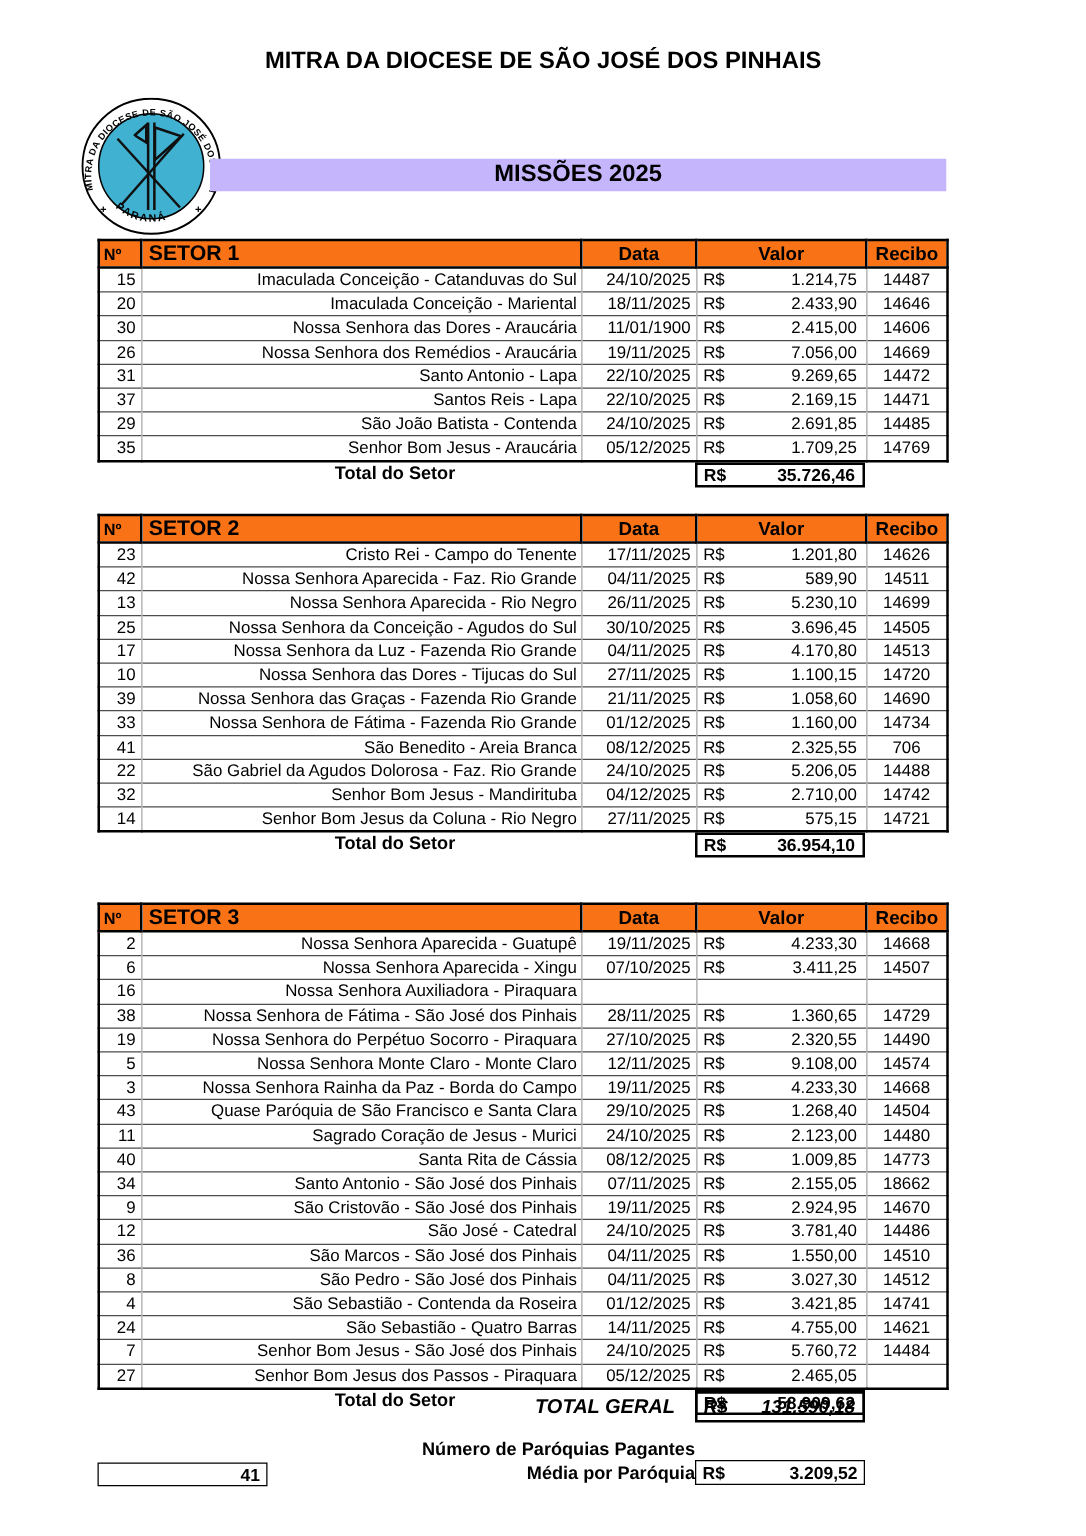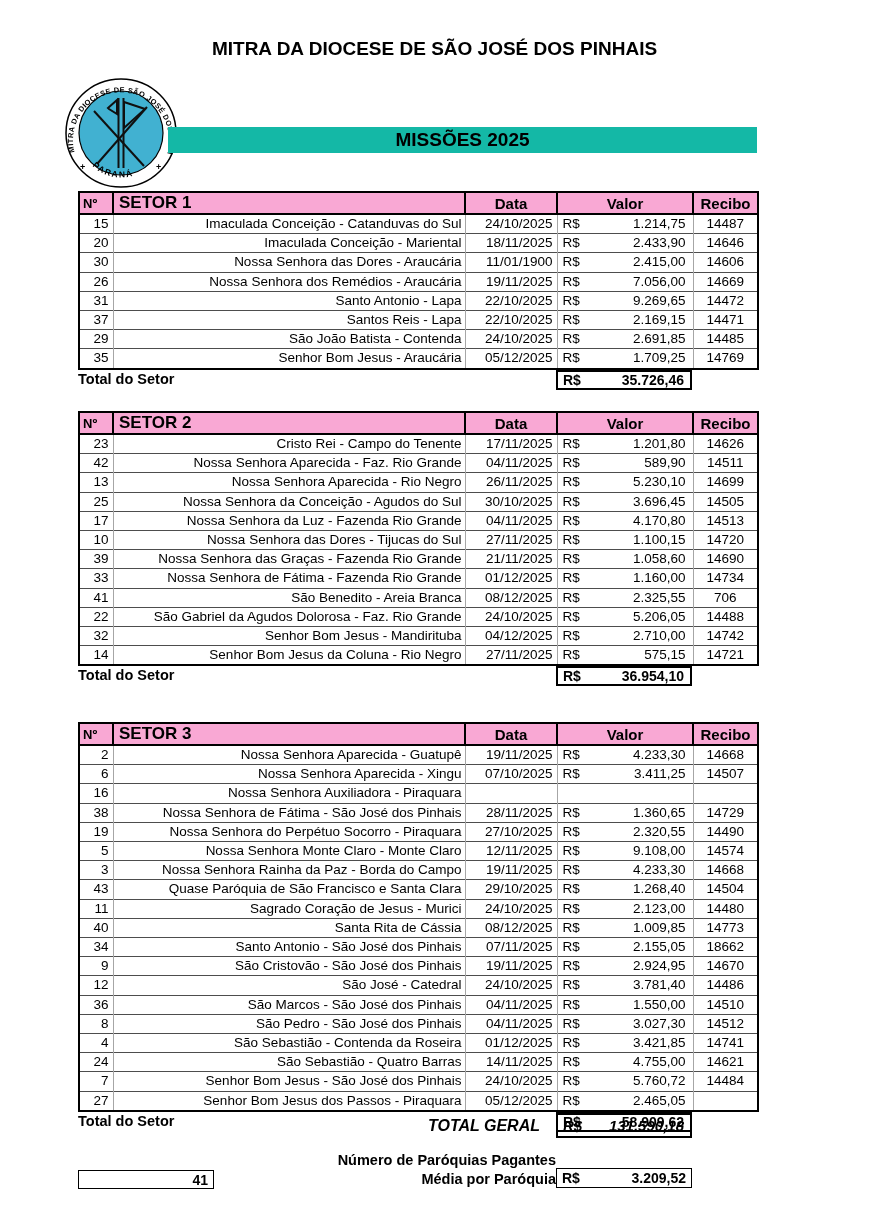--- a/index.html
+++ b/index.html
@@ -16,41 +16,41 @@
     position:absolute;left:168px;top:127px;width:589px;height:26px;
     display:flex;align-items:center;justify-content:center;
     font-size:19px;font-weight:bold;
   }
   .sector{position:absolute;left:78px;width:679px;}
   table.sector-table{
     border-collapse:collapse;table-layout:fixed;width:679px;
     border:2px solid #000;
   }
   th{
-    border:2px solid #000;height:19px;padding:0;background:#f9a8d4;
+    border:2px solid #000;height:19px;padding:0;background:#f97316;
     font-weight:bold;white-space:nowrap;overflow:hidden;
   }
   th.h-num{font-size:13px;text-align:left;padding-left:3px;}
   th.h-name{font-size:17px;text-align:left;padding-left:5px;}
   th.h-data,th.h-valor,th.h-rec{font-size:15px;text-align:center;}
   td{
     height:18.2px;line-height:18.2px;padding:0 3px;font-size:13.5px;
     border-right:1px solid #a6a6a6;border-top:1px solid #4d4d4d;
     white-space:nowrap;overflow:hidden;
   }
   td:last-child{border-right:none;}
   td.c-num{text-align:right;padding-right:4px;}
   td.c-name{text-align:right;padding-left:5px;}
   td.c-date{text-align:right;padding-right:4px;}
   td.c-valor{padding:0;}
   td.c-valor .money{display:flex;justify-content:space-between;padding:0 7px 0 5px;}
   td.c-rec{text-align:center;}
   .total-row{display:flex;align-items:stretch;}
   .total-label{
-    width:476px;text-align:left;font-weight:bold;font-size:14.5px;
+    width:476px;text-align:center;font-weight:bold;font-size:14.5px;
     line-height:19px;padding-right:2px;
   }
   .total-box{
     width:136px;box-sizing:border-box;border:2px solid #000;height:20px;
     display:flex;justify-content:space-between;align-items:center;
     font-weight:bold;font-size:14px;padding:0 6px 0 5px;
   }
   .summary-row{position:absolute;left:78px;width:679px;display:flex;}
   .sum-label{
     width:470px;box-sizing:border-box;text-align:right;font-weight:bold;
@@ -99,21 +99,21 @@
     <text font-family="Liberation Sans, sans-serif" font-size="7.4" font-weight="bold" fill="#000" letter-spacing="0.4">
       <textPath href="#ringTopPath" startOffset="2">MITRA DA DIOCESE DE SÃO JOSÉ DOS PINHAIS</textPath>
     </text>
     <text font-family="Liberation Sans, sans-serif" font-size="8.5" font-weight="bold" fill="#000" letter-spacing="1.5">
       <textPath href="#ringBottomPath" startOffset="8">PARANÁ</textPath>
     </text>
     <text x="16" y="92" font-size="9" font-weight="bold" fill="#000">+</text>
     <text x="92" y="92" font-size="9" font-weight="bold" fill="#000">+</text>
   </svg>
 
-  <div class="banner" style="background: #14b8a6;">
+  <div class="banner" style="background: #c4b5fd;">
     <span>MISSÕES 2025</span>
   </div>
 
   <div class="sector" style="top:191px">
       <table class="sector-table">
         <colgroup>
           <col style="width:34px">
           <col style="width:352px">
           <col style="width:92px">
           <col style="width:136px">

